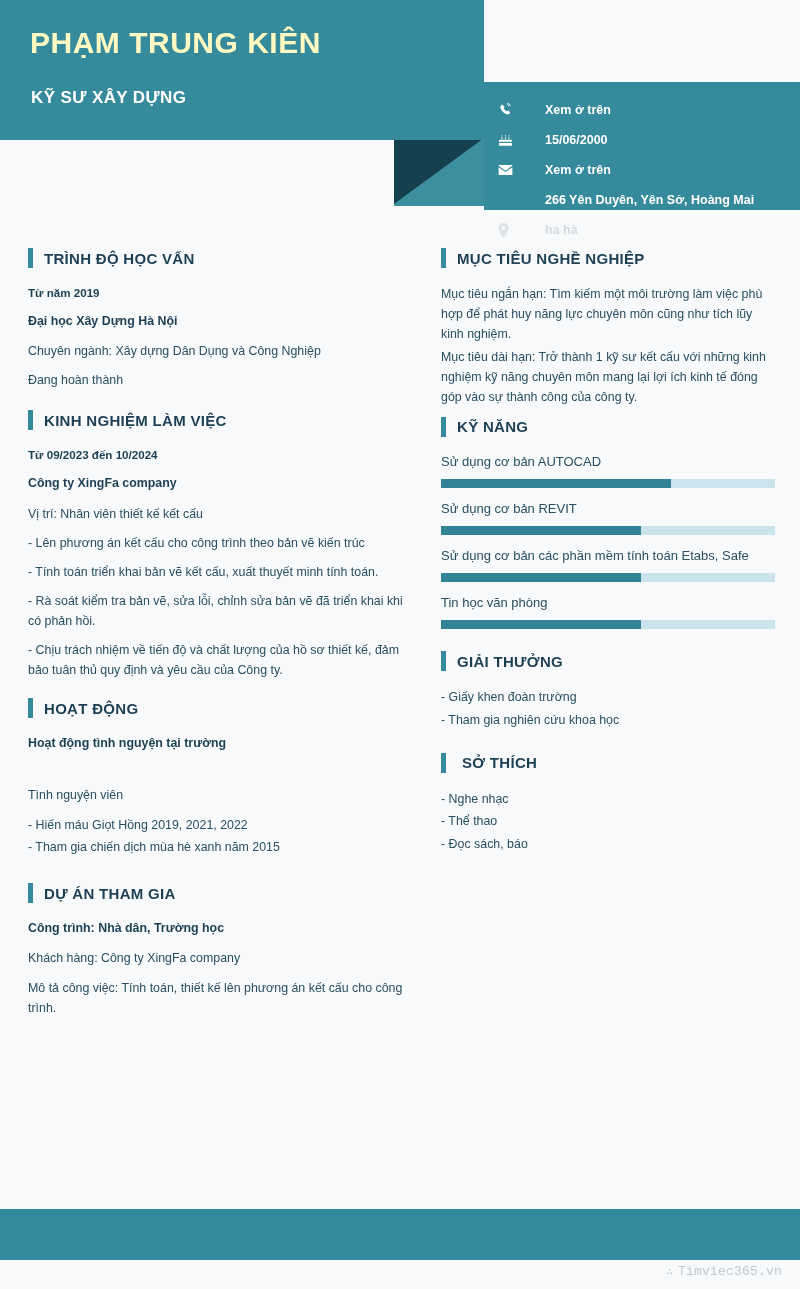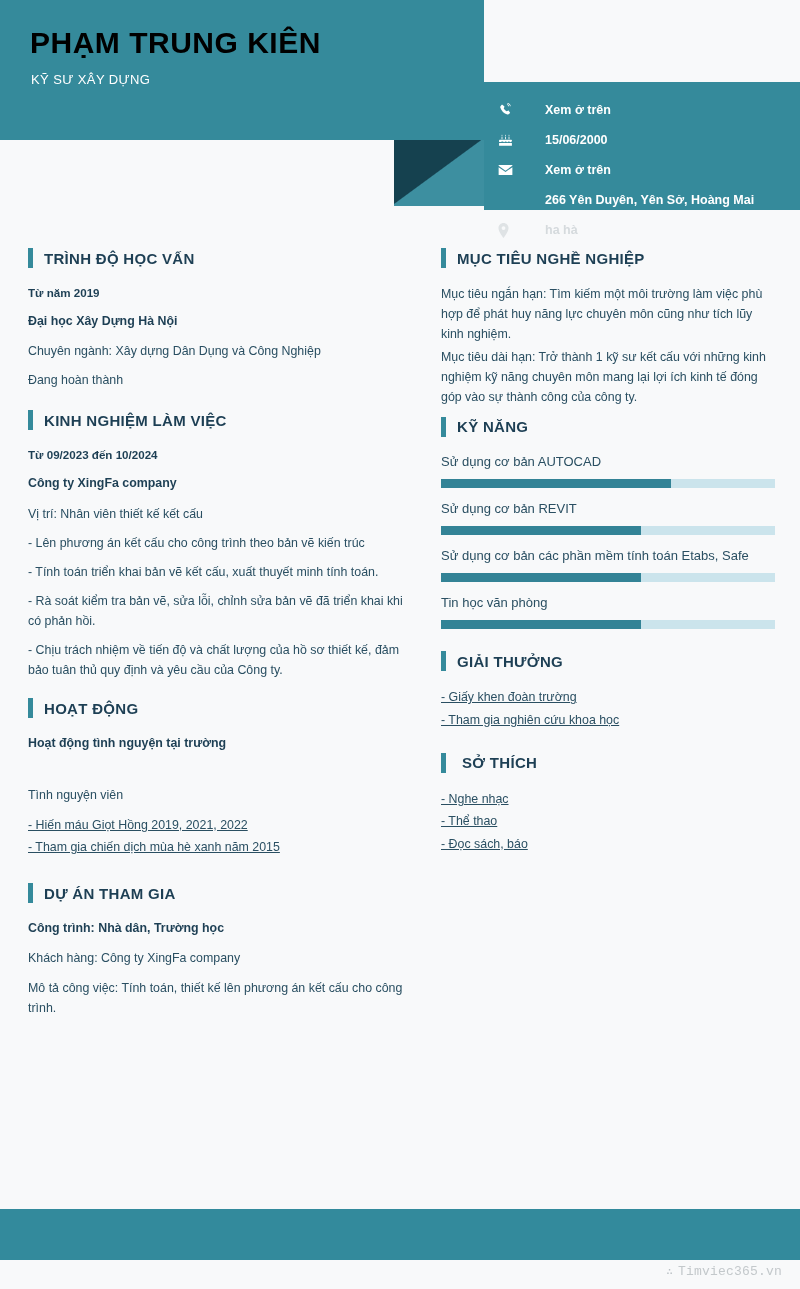--- a/index.html
+++ b/index.html
@@ -17,26 +17,26 @@
   .header-left {
     position:absolute; left:0; top:0;
     width:484px; height:140px;
     background:#358a9b;
     z-index:3;
   }
   .name {
     position:absolute; left:30px; top:26px;
     font-size:30px; font-weight:bold;
     letter-spacing:0.5px;
-    color:#000000;
+    color:#fef9c3;
     white-space:nowrap;
   }
   .job-title {
-    position:absolute; left:31px; top:72px;
-    font-size:13px; font-weight:normal;
+    position:absolute; left:31px; top:88px;
+    font-size:17px; font-weight:bold;
     letter-spacing:0.4px;
     color:#ffffff;
     white-space:nowrap;
   }
   .fold {
     position:absolute; left:394px; top:140px;
     width:90px; height:66px;
     background:linear-gradient(to bottom right, #15414f 0%, #15414f 48%, #3d8fa0 49%, #3d8fa0 100%);
     z-index:2;
   }
@@ -111,21 +111,20 @@
     font-size:12.4px;
     color:#2a4f62;
     line-height:1.62;
     margin-bottom:9px;
   }
   .t-norm.tight { margin-bottom:3px; }
   .t-list {
     font-size:12.4px;
     color:#2a4f62;
     line-height:1.72;
-    text-decoration:underline;
   }
   .t-list div { margin-bottom:1px; }
   .spacer-line { height:22px; }
 
   
   .skill { margin-bottom:12px; }
   .skill-label {
     font-size:13px;
     color:#2a4f62;
     margin-bottom:8px;

